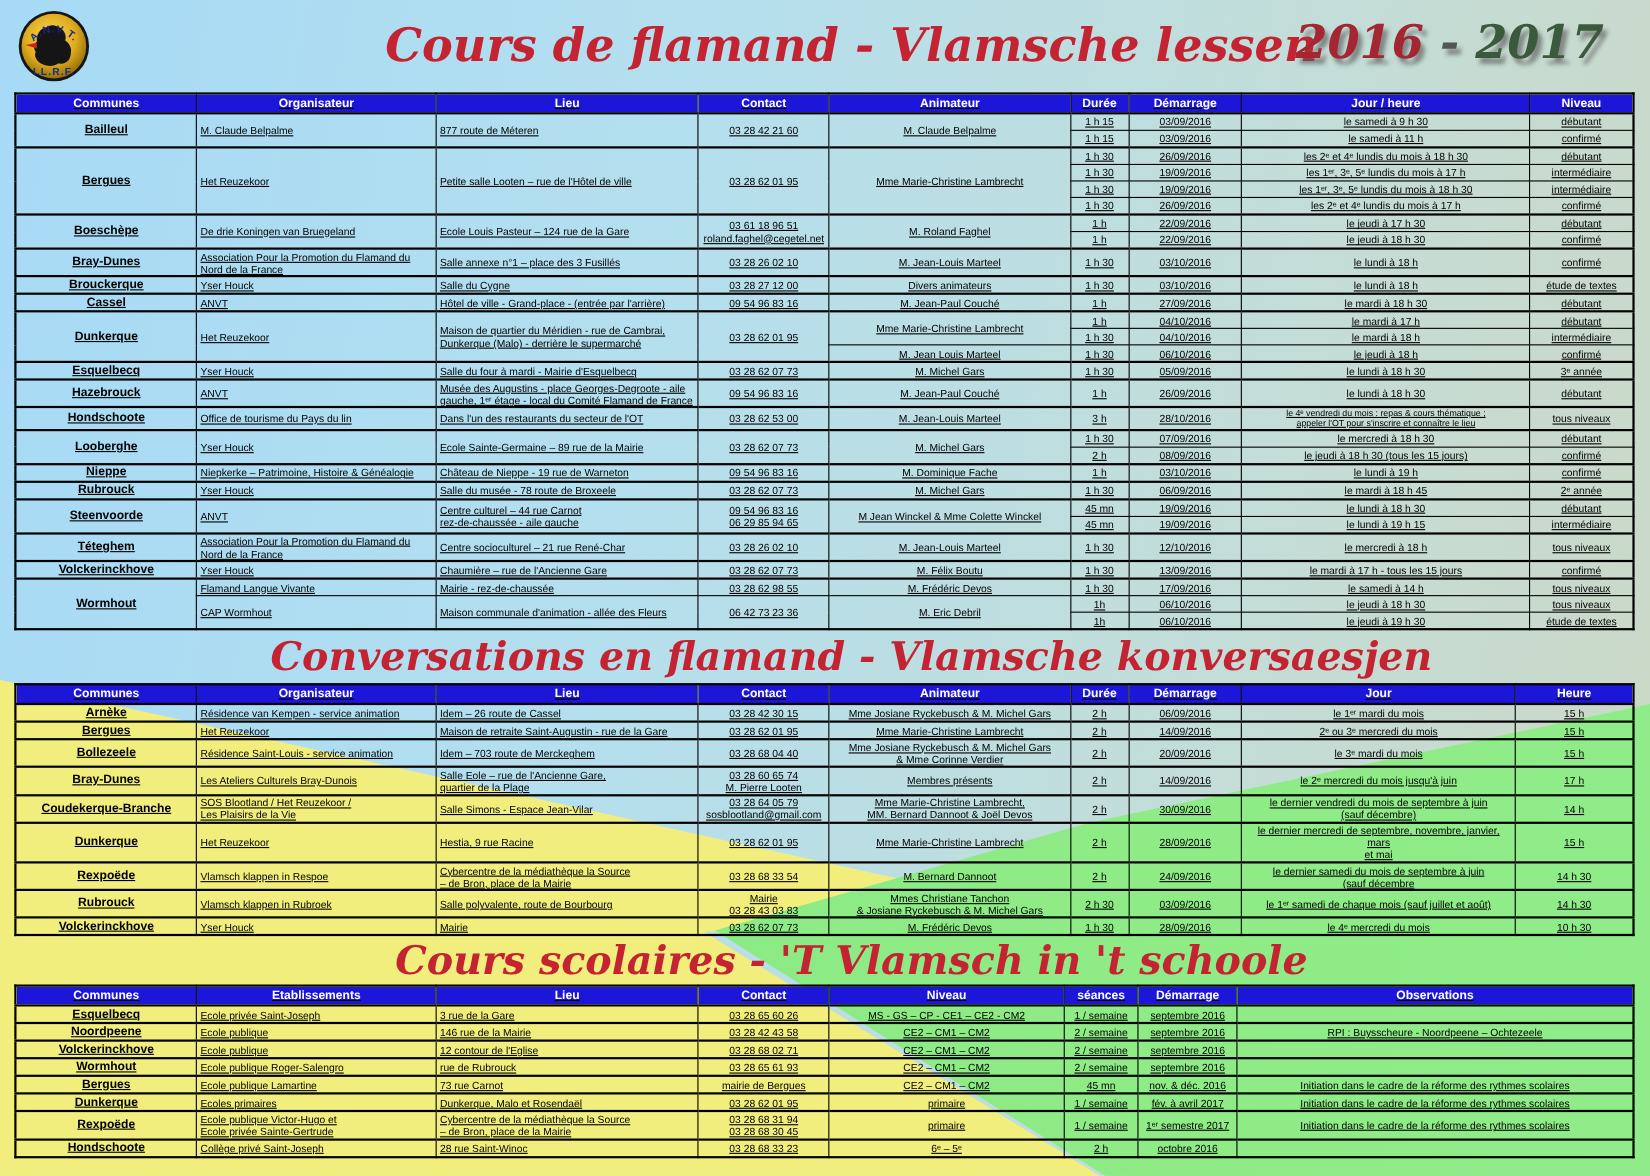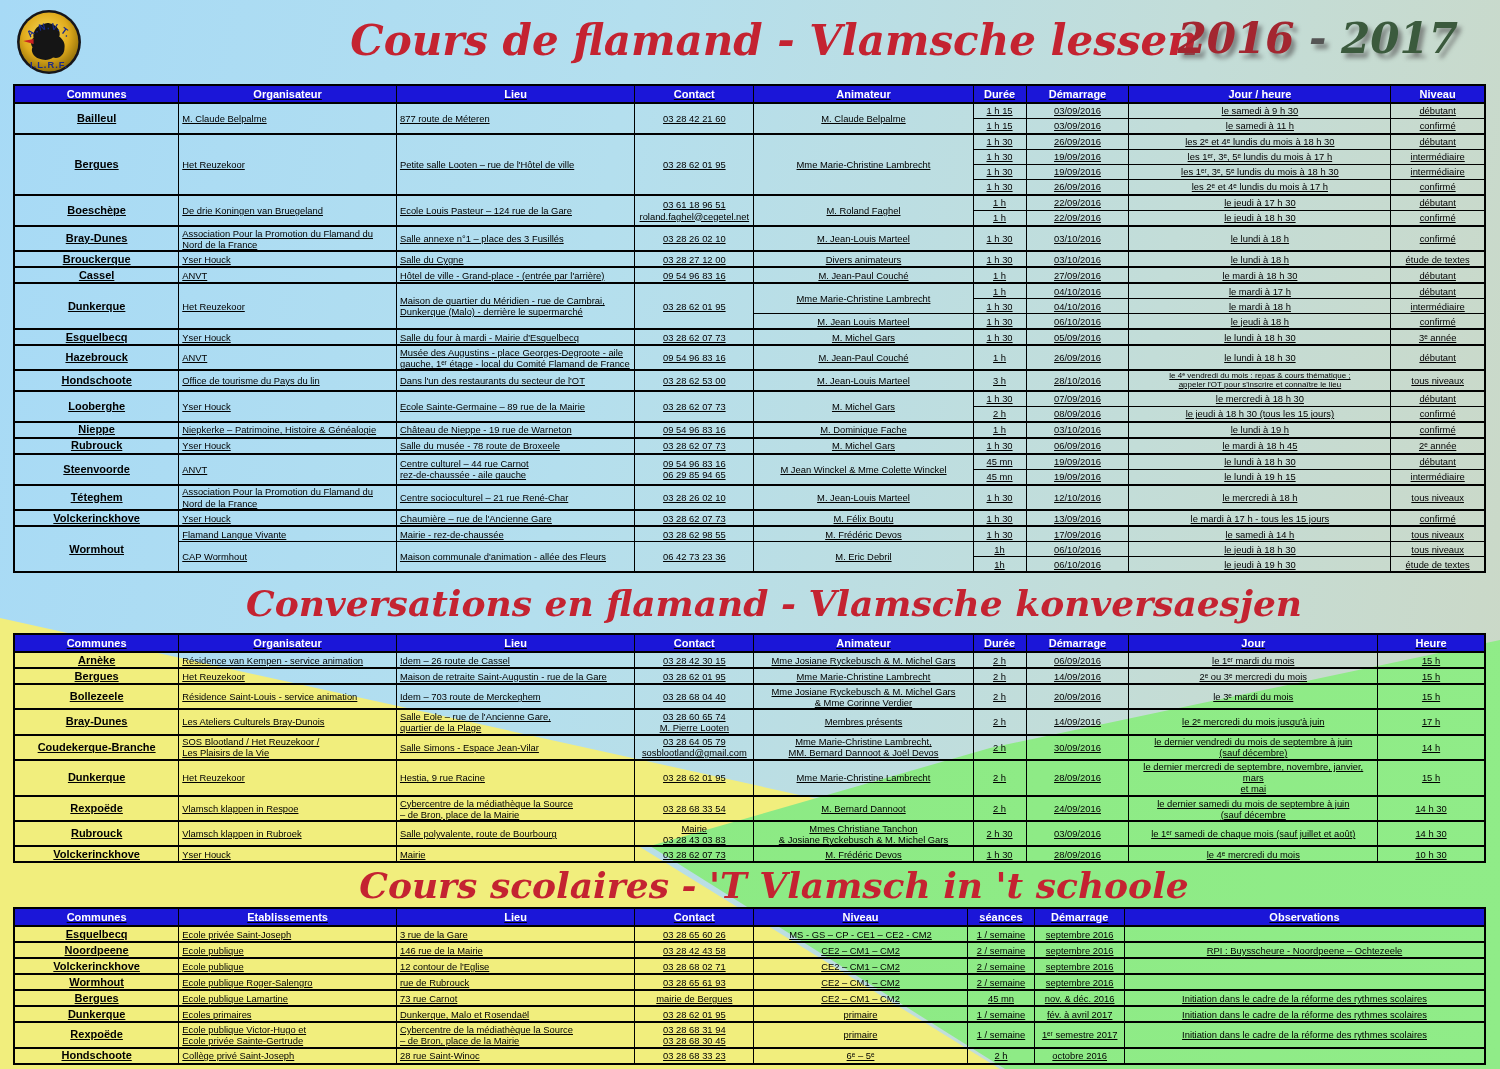--- a/index.html
+++ b/index.html
@@ -17,21 +17,21 @@
   .script-title{font-family:"DejaVu Serif","Liberation Serif",serif;
     font-style:italic;font-weight:bold;color:#c42331;padding-left:48px;}
   .title1{position:absolute;left:0;right:0;top:20px;text-align:center;font-size:42px;line-height:1;}
   .years{position:absolute;right:42px;top:18px;
     font-family:"DejaVu Serif","Liberation Serif",serif;font-style:italic;font-weight:bold;
     font-size:42px;line-height:1;text-shadow:4px 5px 4px rgba(90,90,90,0.65);}
   .years .y1{color:#a32630;}
   .years .ysep{color:#555;}
   .years .y2{color:#3b5a3d;}
   .title-strip{display:flex;align-items:center;justify-content:center;}
-  .strip2{height:60px;}
+  .strip2{height:48px;}
   .strip3{height:44px;}
   .t23{font-size:36px;line-height:1;}
   table{border-collapse:collapse;table-layout:fixed;width:1473px;margin-left:13px;
     border:2px solid #000;background:transparent;text-decoration:underline;}
   th,td{border:1px solid #000;overflow:hidden;}
   thead th{background:#1b16d8;color:#fff;font-size:11px;font-weight:bold;
     padding:1px 2px;height:14px;text-align:center;}
   td{font-size:9.4px;padding:0.5px 3px;line-height:1.18;vertical-align:middle;
     white-space:pre-line;height:13px;}
   td.c0{font-weight:bold;font-size:11px;text-align:center;}

